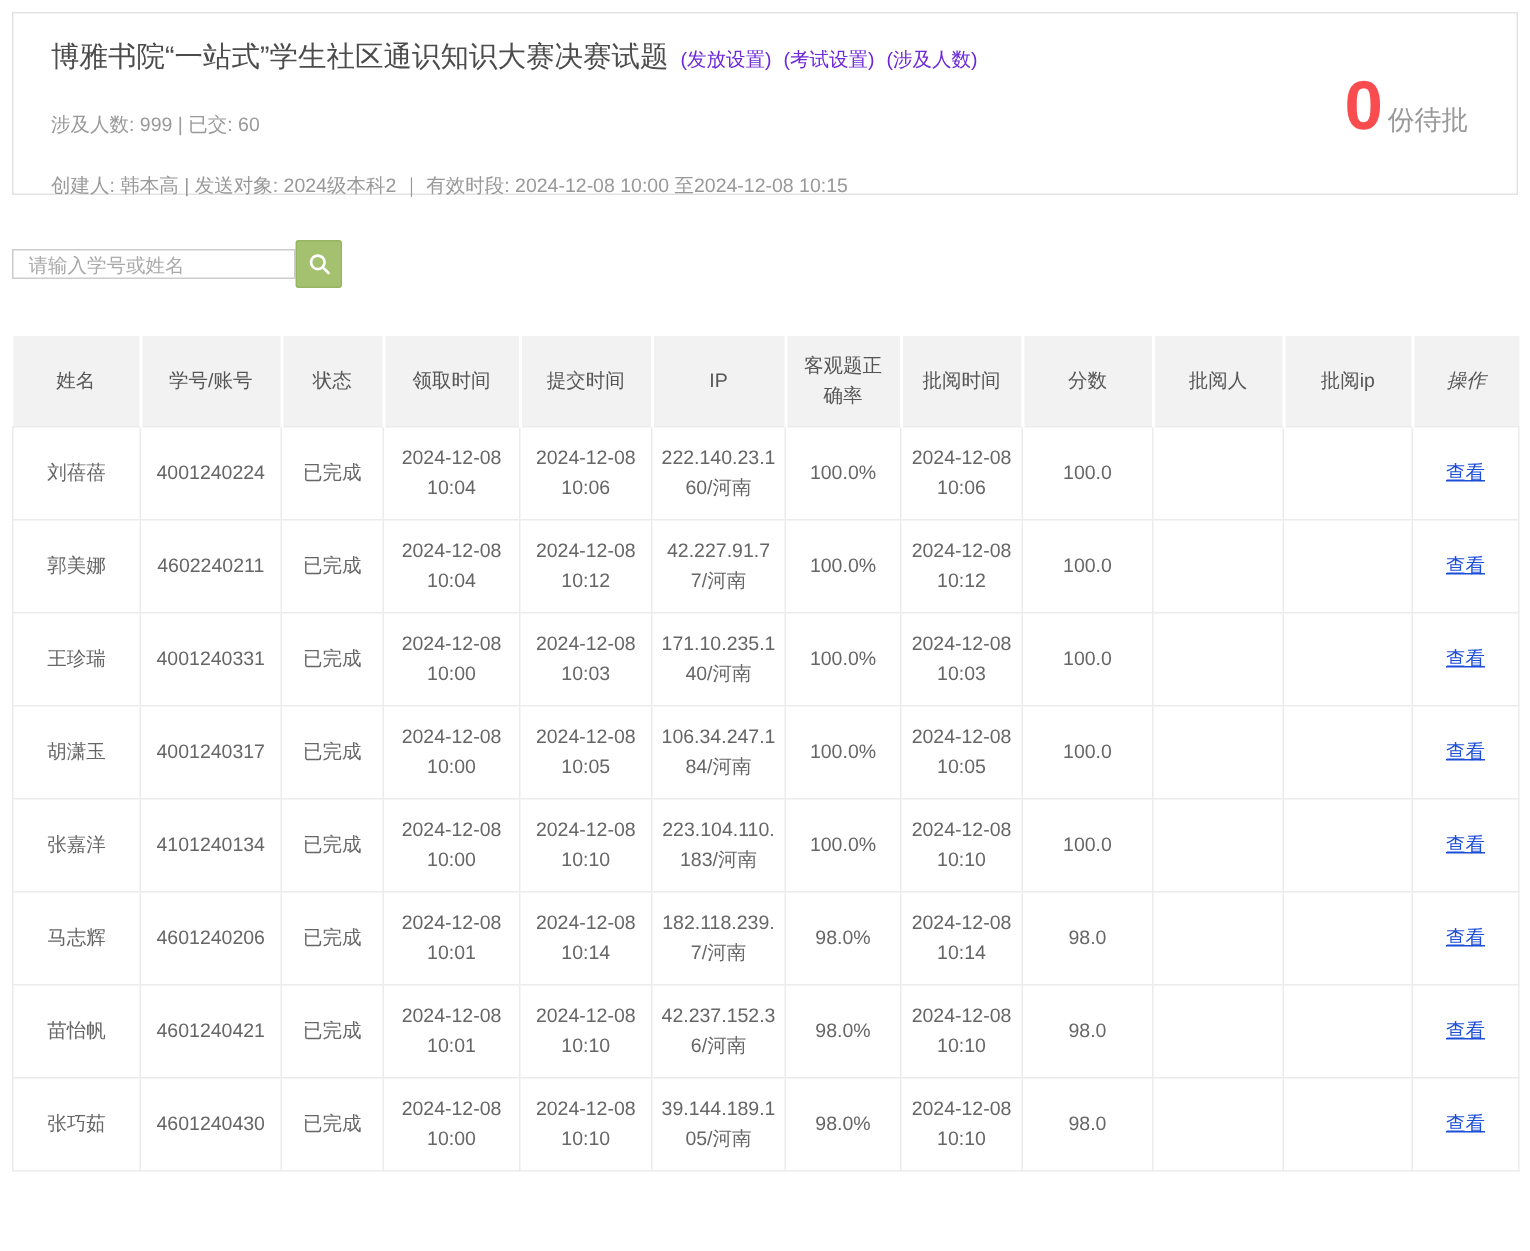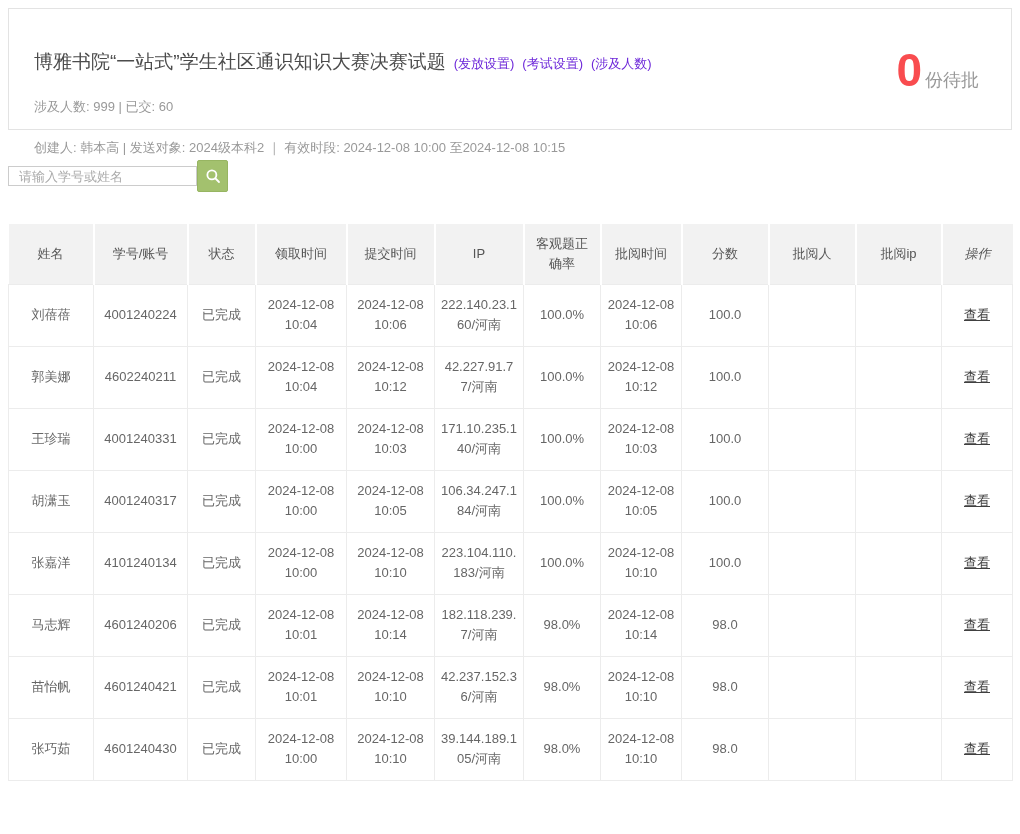--- a/index.html
+++ b/index.html
@@ -9,21 +9,21 @@
     overflow: hidden;
     font-family: "Liberation Sans", "DejaVu Sans", sans-serif;
     color: #666;
   }
   .page { padding: 8px; }
 
   
   .header-card {
     position: relative;
     border: 1px solid #e3e3e3;
-    padding: 40px 25px 16px 25px;
+    padding: 16px 25px 16px 25px;
     height: 122px;
   }
   .title-line { display: flex; align-items: baseline; gap: 6px; }
   .page-title { font-size: 19px; color: #4c4c4c; font-weight: normal; }
   .hdr-link { font-size: 13px; color: #6d28d9; text-decoration: none; margin-left: 2px; }
   .meta { font-size: 13px; color: #999; margin-top: 23px; }
   .pending {
     position: absolute; right: 32px; top: 38px;
     display: flex; align-items: baseline;
   }
@@ -72,21 +72,21 @@
   .results-table td {
     height: 62px;
     text-align: center;
     vertical-align: middle;
     padding: 4px 6px;
     border: 1px solid #ececec;
     color: #666;
     line-height: 20px;
   }
   .results-table td.ip-cell { word-break: break-all; }
-  .view-link { color: #404040; text-decoration: underline; cursor: pointer; }
+  .view-link { color: #1d4ed8; text-decoration: underline; cursor: pointer; }
 </style>
 </head>
 <body>
 
 <div class="page">
 
   <div class="header-card">
     <div class="title-line">
       <span class="page-title">博雅书院“一站式”学生社区通识知识大赛决赛试题</span>
       <a class="hdr-link" href="#">(发放设置)</a>

